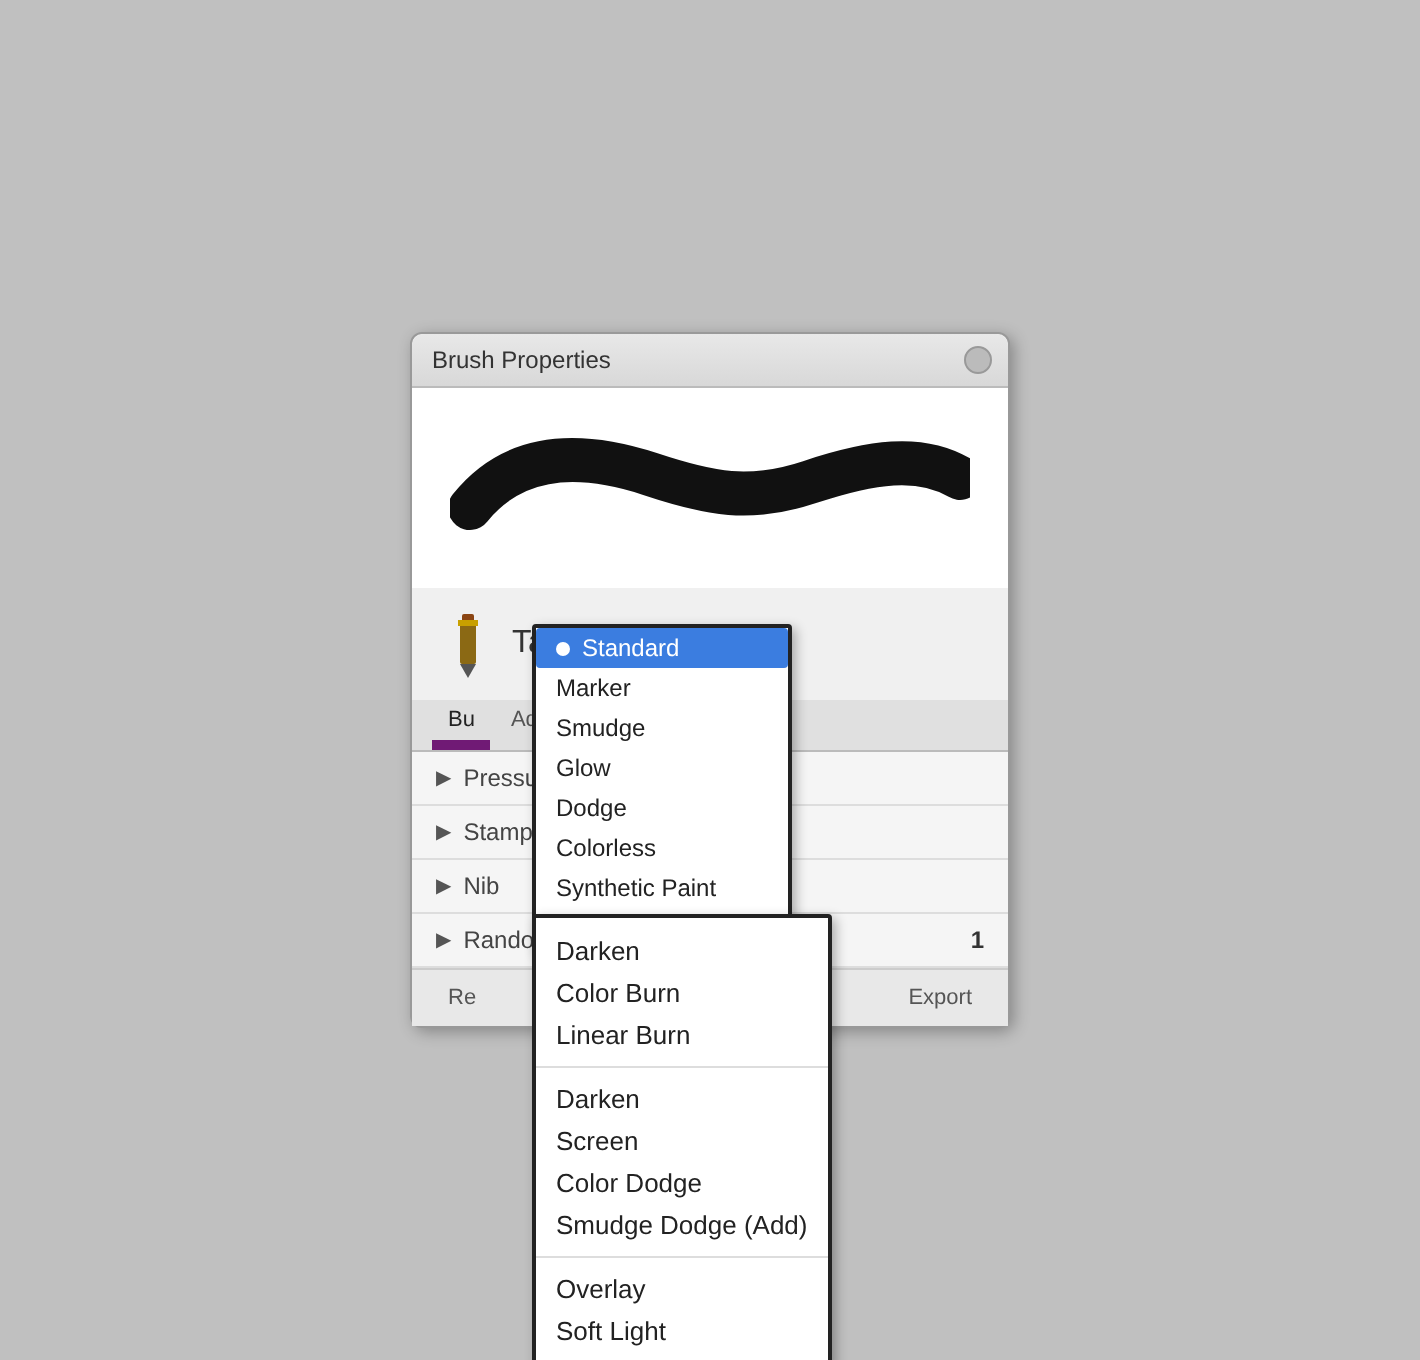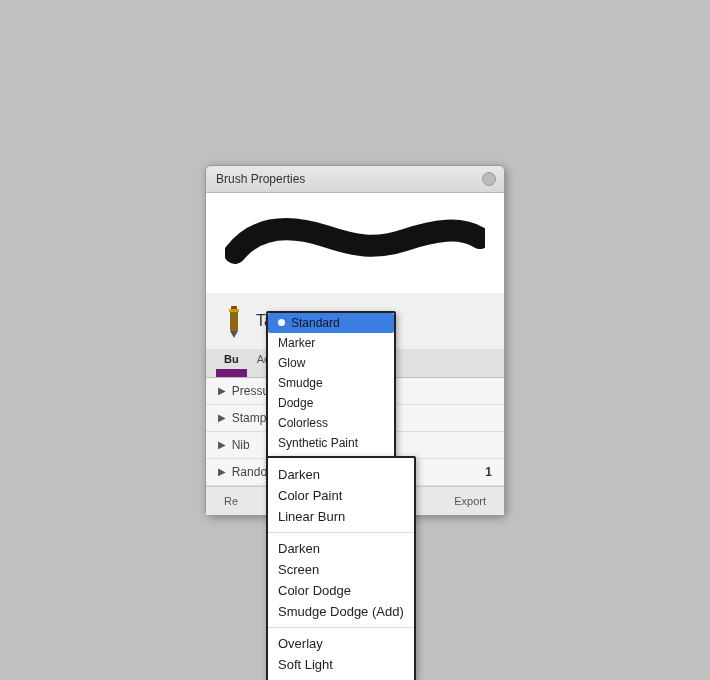--- a/index.html
+++ b/index.html
@@ -105,21 +105,21 @@
       cursor: pointer;
       color: #222;
       font-size: 12px;
       display: flex;
       align-items: center;
       gap: 6px;
     }
 
     .dropdown-item.selected {
       background: #3b7de0;
-      color: #0f172a;
+      color: #ffffff;
       border-radius: 2px;
     }
 
     .dot {
       width: 7px;
       height: 7px;
       border-radius: 50%;
       background: white;
       display: inline-block;
       flex-shrink: 0;
@@ -172,22 +172,21 @@
     .tab-item {
       padding: 4px 8px;
       font-size: 11px;
       color: #555;
       cursor: pointer;
       border-bottom: 2px solid transparent;
     }
 
     .tab-item.active {
       color: #222;
-      border-bottom: 8px solid #701a75;
-      font-weight: bold;
+      border-bottom: 5px solid #701a75;
     }
 
     .section-row {
       display: flex;
       align-items: center;
       padding: 6px 12px;
       border-bottom: 1px solid #ddd;
       cursor: pointer;
       background: #f5f5f5;
     }
@@ -257,24 +256,24 @@
 
   <div class="dropdown-1">
     <div class="dropdown-item selected">
       <span class="dot"></span>
       <span>Standard</span>
     </div>
     <div class="dropdown-item">
       <span>Marker</span>
     </div>
     <div class="dropdown-item">
+      <span>Smudge</span>
+    </div>
+    <div class="dropdown-item">
       <span>Glow</span>
-    </div>
-    <div class="dropdown-item">
-      <span>Smudge</span>
     </div>
     <div class="dropdown-item">
       <span>Dodge</span>
     </div>
     <div class="dropdown-item">
       <span>Colorless</span>
     </div>
     <div class="dropdown-item">
       <span>Synthetic Paint</span>
     </div>
@@ -318,21 +317,21 @@
     </div>
   </div>
 
   <div class="dropdown-2">
 
     <div class="blend-group">
       <div class="blend-item">
         <span>Darken</span>
       </div>
       <div class="blend-item">
-        <span>Color Paint</span>
+        <span>Color Burn</span>
       </div>
       <div class="blend-item">
         <span>Linear Burn</span>
       </div>
     </div>
 
     <div class="blend-divider"></div>
 
     <div class="blend-group">
       <div class="blend-item">

